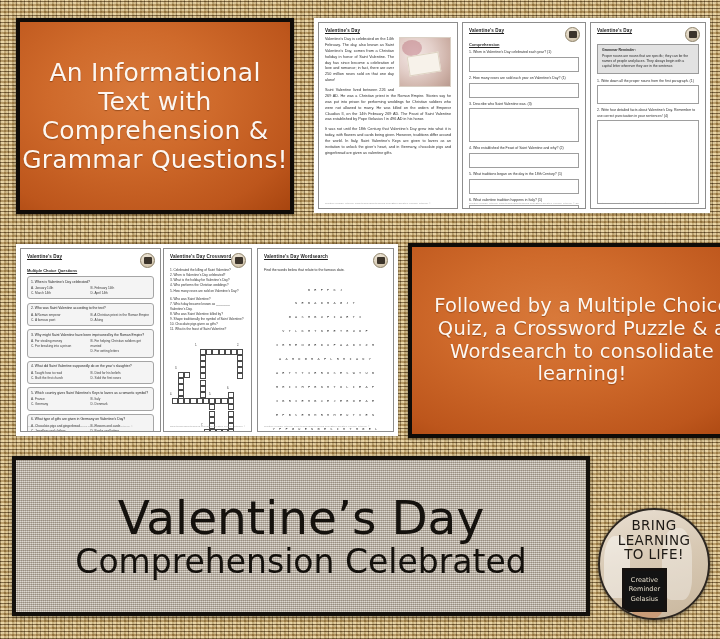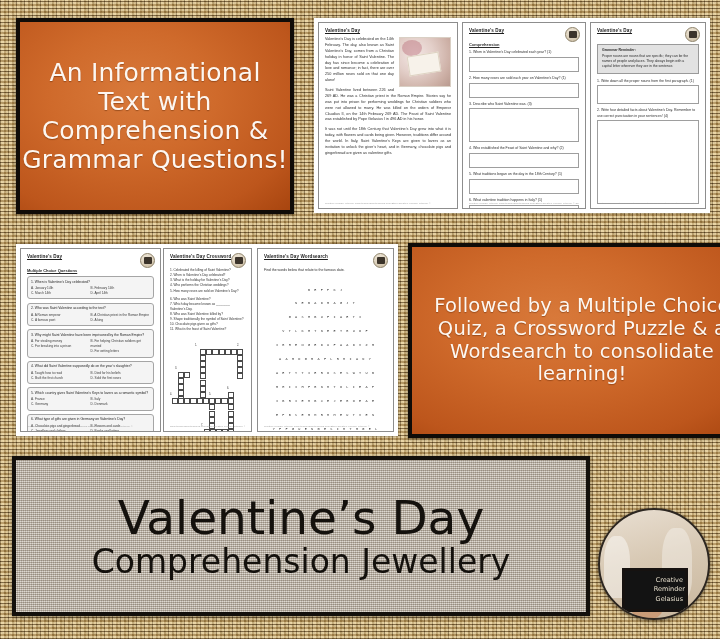--- a/index.html
+++ b/index.html
@@ -89,23 +89,23 @@
   #logo .ghost{position:absolute;border-radius:40% 40% 30% 30%;background:rgba(255,255,255,.45);}
   #logo .g1{left:4px;top:26px;width:26px;height:62px;}
   #logo .g2{left:62px;top:18px;width:30px;height:72px;background:rgba(255,255,255,.35);}
   #logo .g3{left:30px;top:60px;width:34px;height:48px;background:rgba(196,96,40,.35);}
   #logo .ltxt{
     position:absolute;left:0;right:0;top:8px;text-align:center;
     font-family:"DejaVu Sans",sans-serif;font-size:13.5px;line-height:1.08;
     color:#1d1915;letter-spacing:.4px;
   }
   #logo .board{
-    position:absolute;left:22px;top:58px;width:66px;height:44px;
+    position:absolute;left:22px;top:58px;width:45px;height:44px;
     background:#131313;border:3px solid #161210;box-sizing:border-box;
-    display:flex;align-items:center;justify-content:flex-end;
+    display:flex;align-items:center;justify-content:center;
   }
   #logo .board span{
     color:#e4dcca;font-family:"DejaVu Sans",sans-serif;font-size:6.5px;
     line-height:1.45;text-align:center;
   }
 
   
   .page{
     position:absolute;background:#fff;border:1px solid #8d8d8d;
     box-sizing:border-box;overflow:hidden;
@@ -471,27 +471,32 @@
   </div>
   <div class="ws-foot">Creative Primary Literacy www.teacherspayteachers.com/Store/Creative-Primary-Literacy ©</div>
 </div>
 
 <div class="orange-box" id="ob-2" style="left:408px;top:243px;width:348px;height:195px;">
   <p>Followed by a Multiple Choice Quiz, a Crossword Puzzle &amp; a Wordsearch to consolidate learning!</p>
 </div>
 
 <div id="title-bar">
   <div class="t1">Valentine’s Day</div>
-  <div class="t2">Comprehension Jewellery</div>
+  <div class="t2">Comprehension Celebrated</div>
 </div>
 
 <div id="logo">
   <div class="ghost g1"></div>
   <div class="ghost g2"></div>
   <div class="ghost g3"></div>
+  <div class="ltxt">
+    <div>BRING</div>
+    <div>LEARNING</div>
+    <div>TO LIFE!</div>
+  </div>
   <div class="board">
     <span>
       <i style="font-style:normal;display:block">Creative</i>
       <i style="font-style:normal;display:block">Reminder</i>
       <i style="font-style:normal;display:block">Gelasius</i>
     </span>
   </div>
 </div>
 
 </body></html>

